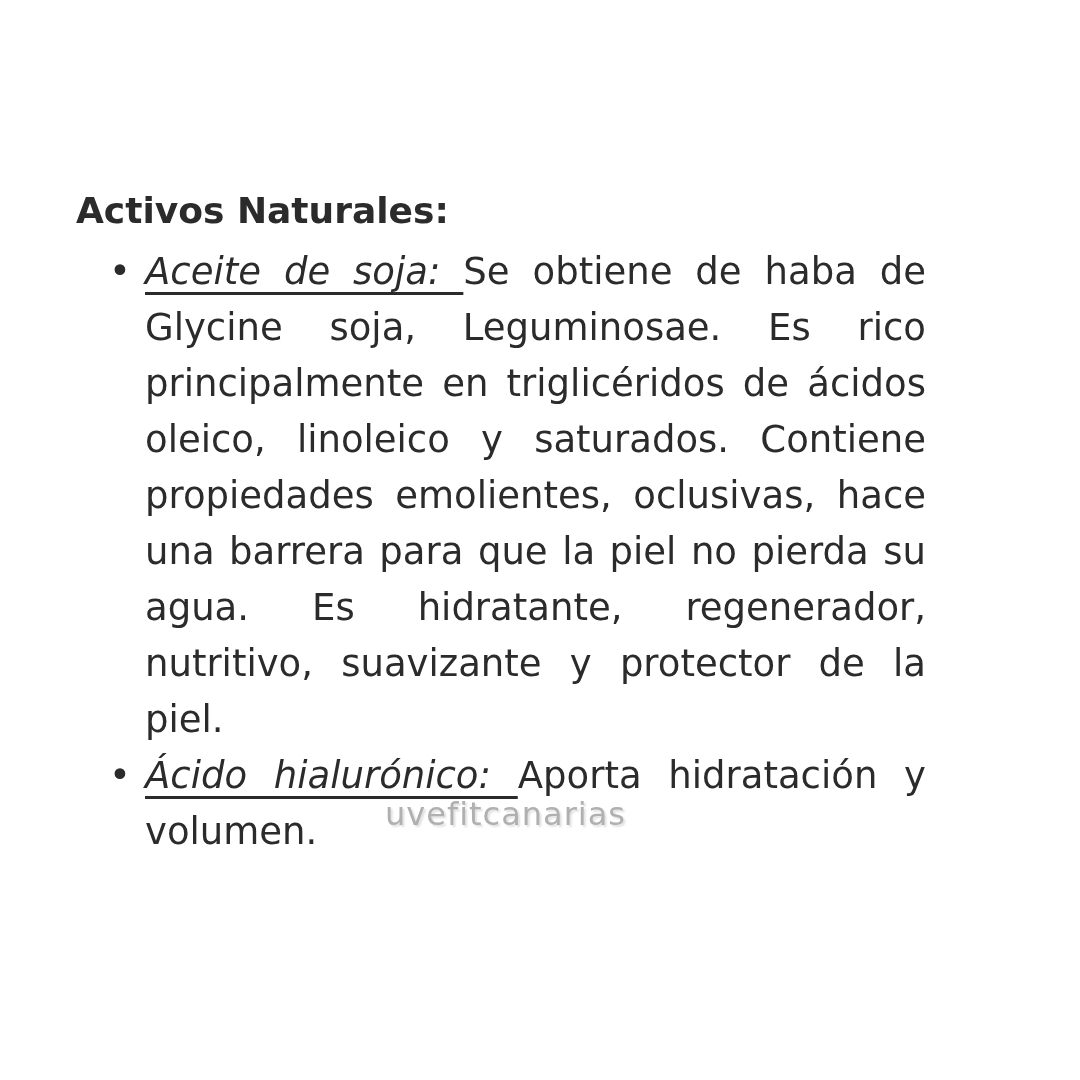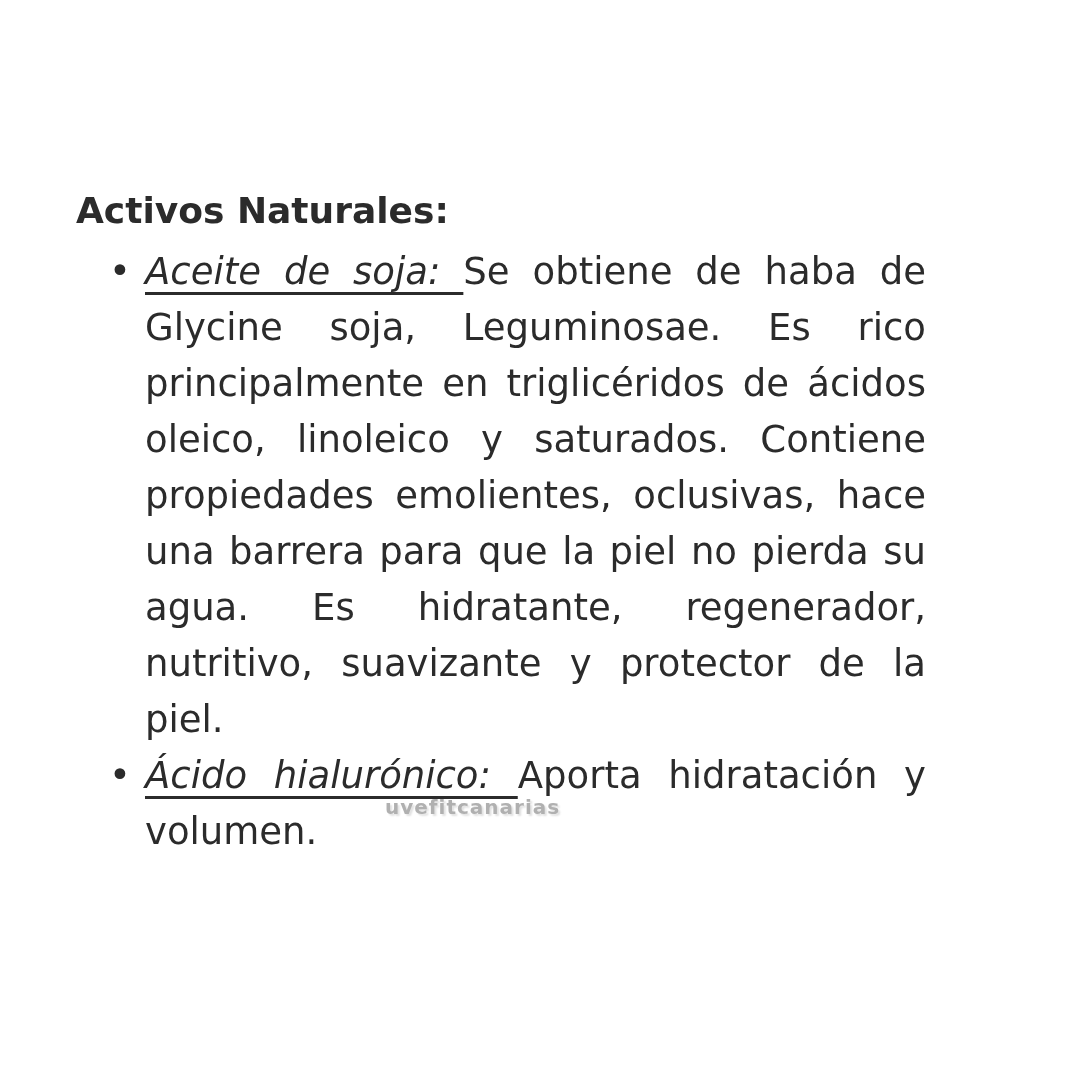--- a/index.html
+++ b/index.html
@@ -48,22 +48,22 @@
     text-decoration: underline;
     text-decoration-thickness: 3px;
     text-underline-offset: 8px;
     text-decoration-skip-ink: none;
     font-style: italic;
   }
   .watermark {
     position: absolute;
     top: 795px;
     left: 385px;
-    font-size: 20px;
-    font-weight: 700;
+    font-size: 32px;
+    font-weight: 400;
     color: #b0b0b0;
     letter-spacing: 1px;
     text-shadow: 2px 2px 2px rgba(0, 0, 0, 0.12);
     white-space: nowrap;
   }
 </style>
 </head>
 <body>
 
 <div class="page">

